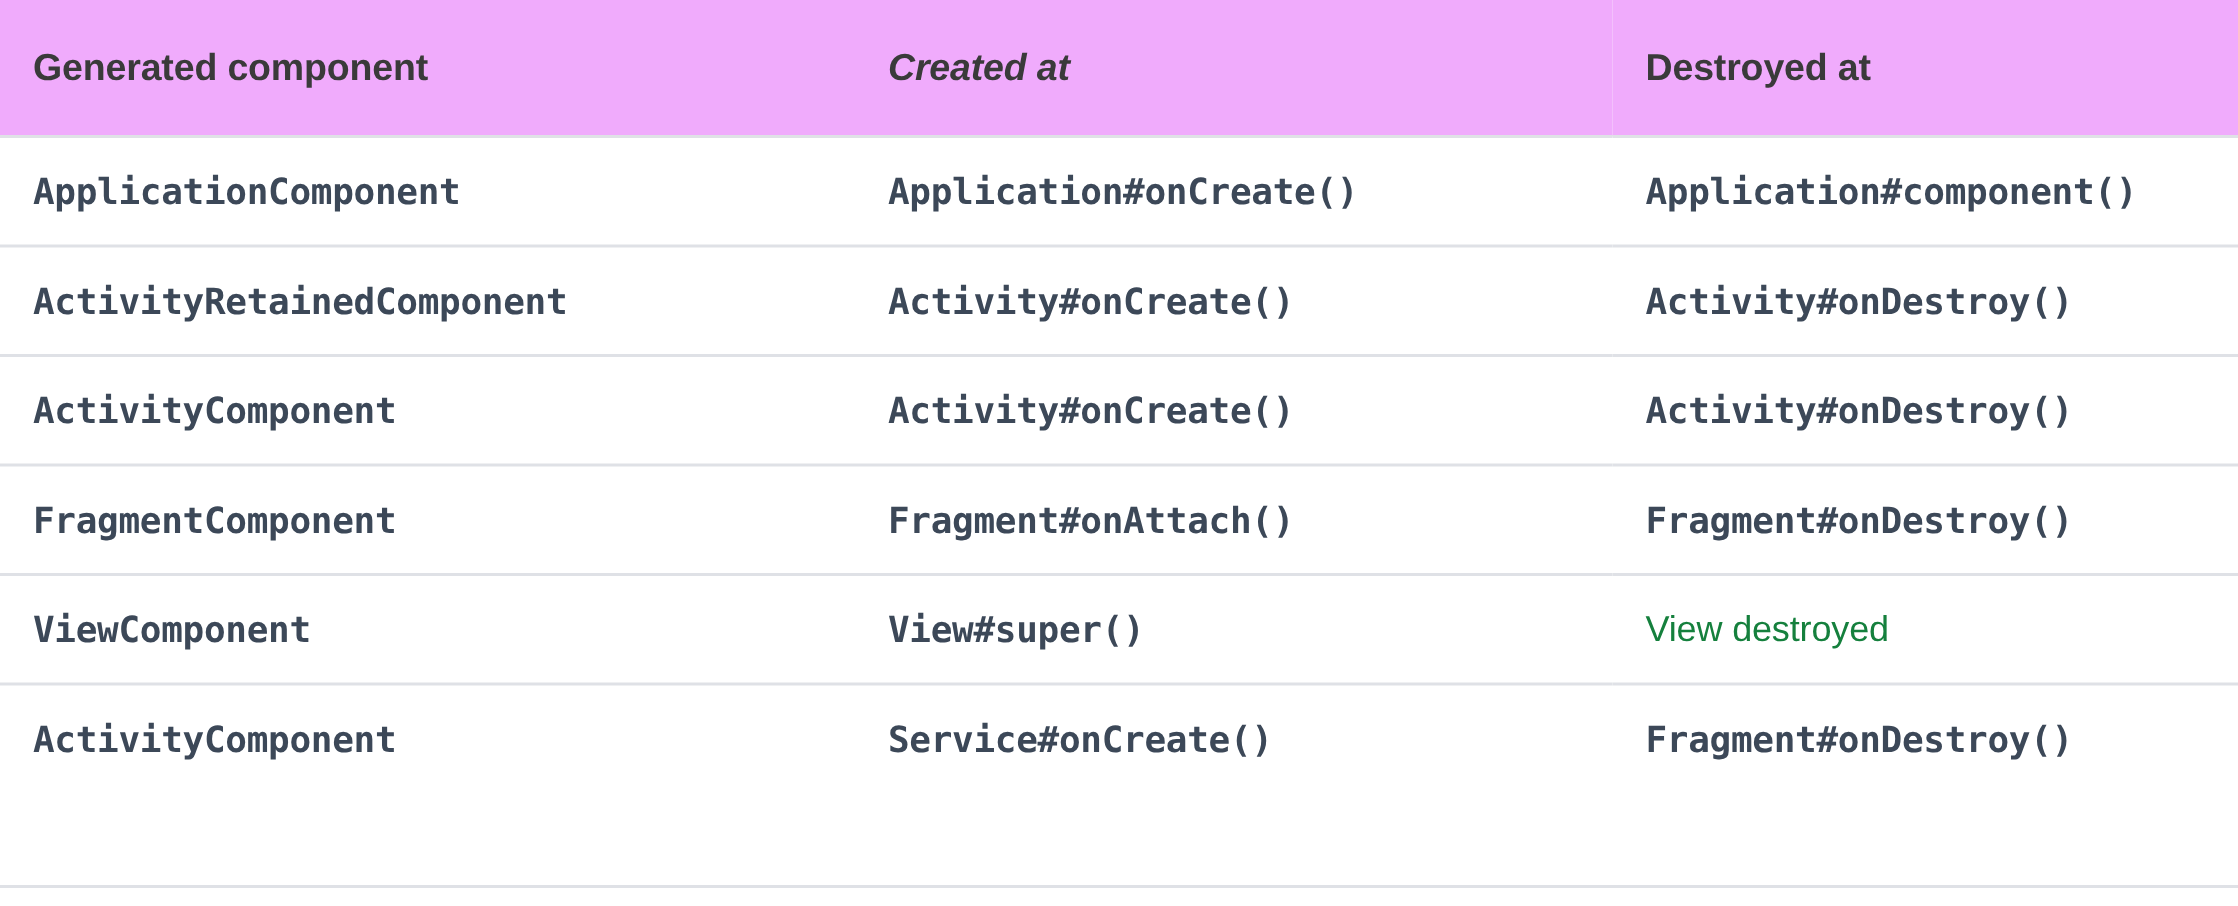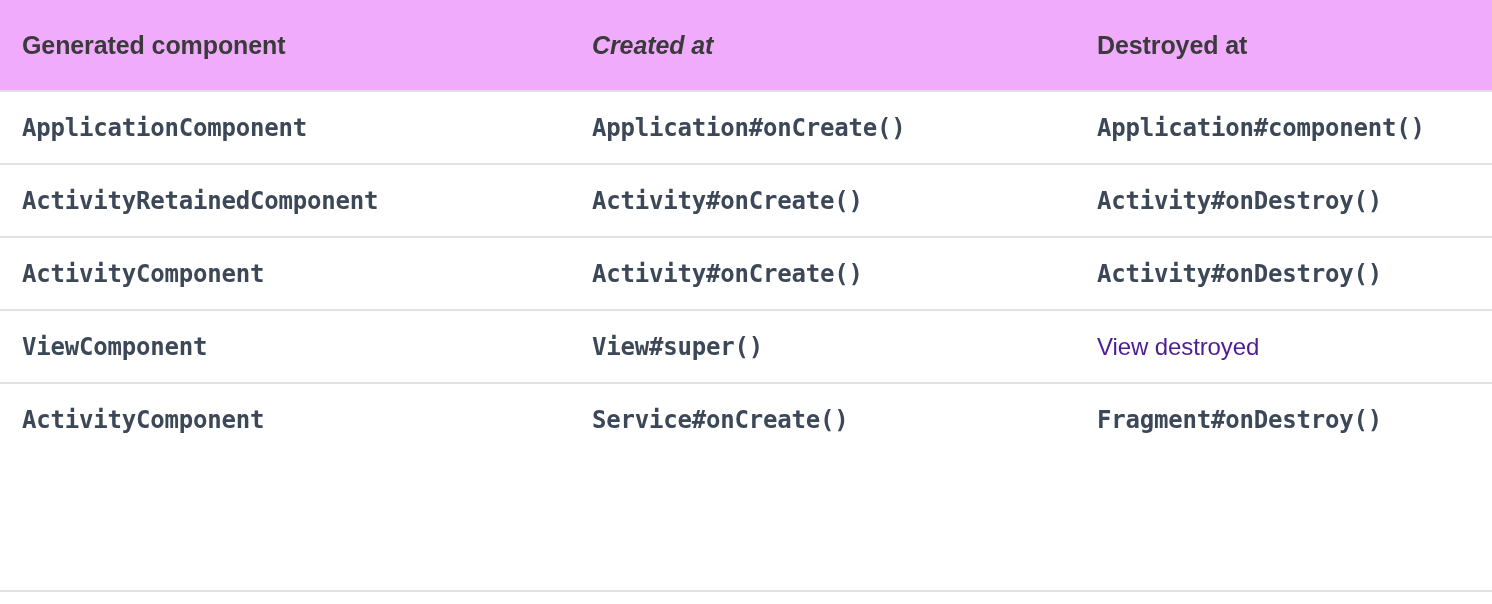--- a/index.html
+++ b/index.html
@@ -83,21 +83,21 @@
     line-height: 1;
     color: #3c4858;
     letter-spacing: -0.2px;
   }
 
   .plain {
     font-family: "Liberation Sans", sans-serif;
     font-weight: normal;
     font-size: 24px;
     line-height: 1;
-    color: #4c1d95;
+    color: #15803d;
     letter-spacing: -0.1px;
   }
 
   
   .bottom-rule {
     position: absolute;
     left: 0;
     top: 590px;
     width: 1492px;
     height: 2px;
@@ -161,20 +161,31 @@
           <span class="cell-pad mono">ActivityComponent</span>
         </td>
         <td>
           <span class="cell-pad mono">Activity#onCreate()</span>
         </td>
         <td>
           <span class="cell-pad mono">Activity#onDestroy()</span>
         </td>
       </tr>
 
+      <tr>
+        <td>
+          <span class="cell-pad mono">FragmentComponent</span>
+        </td>
+        <td>
+          <span class="cell-pad mono">Fragment#onAttach()</span>
+        </td>
+        <td>
+          <span class="cell-pad mono">Fragment#onDestroy()</span>
+        </td>
+      </tr>
 
       <tr>
         <td>
           <span class="cell-pad mono">ViewComponent</span>
         </td>
         <td>
           <span class="cell-pad mono">View#super()</span>
         </td>
         <td>
           <span class="cell-pad plain">View destroyed</span>

